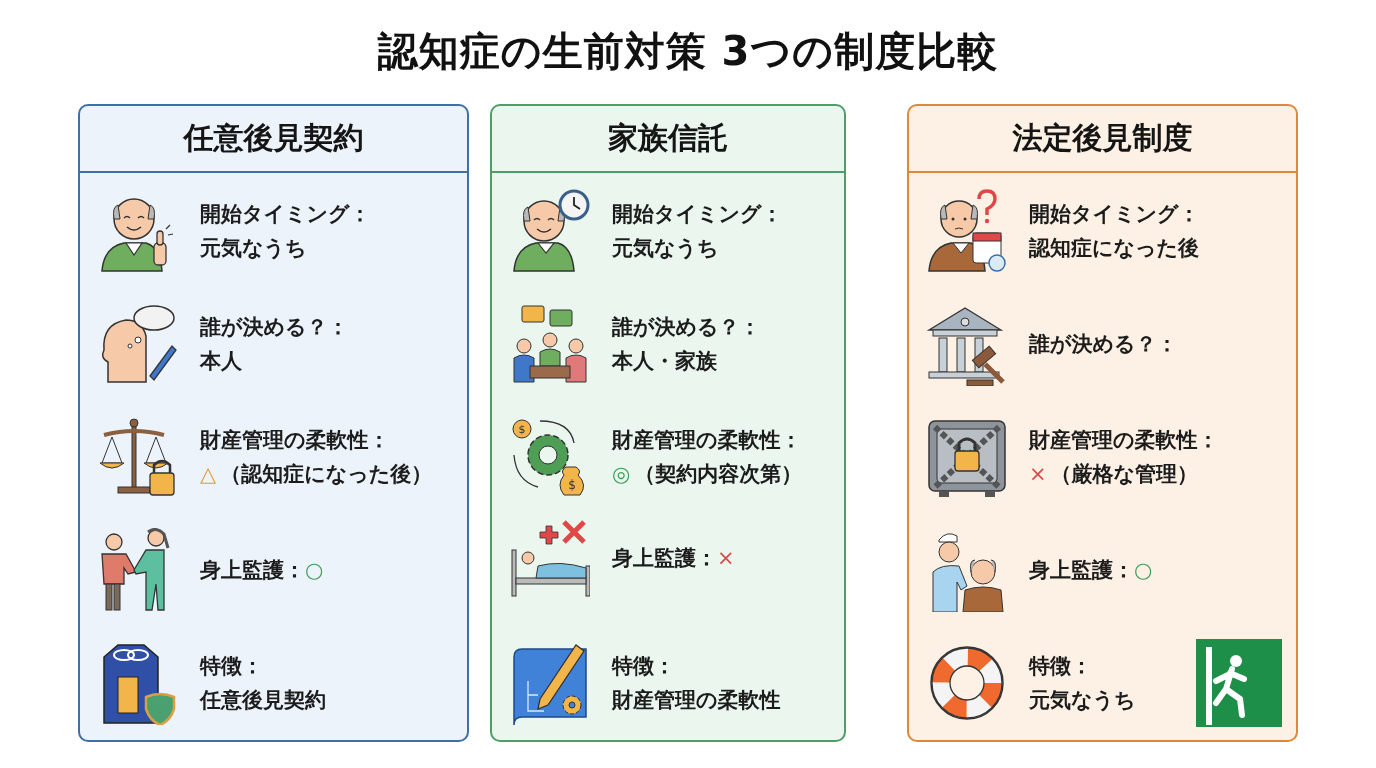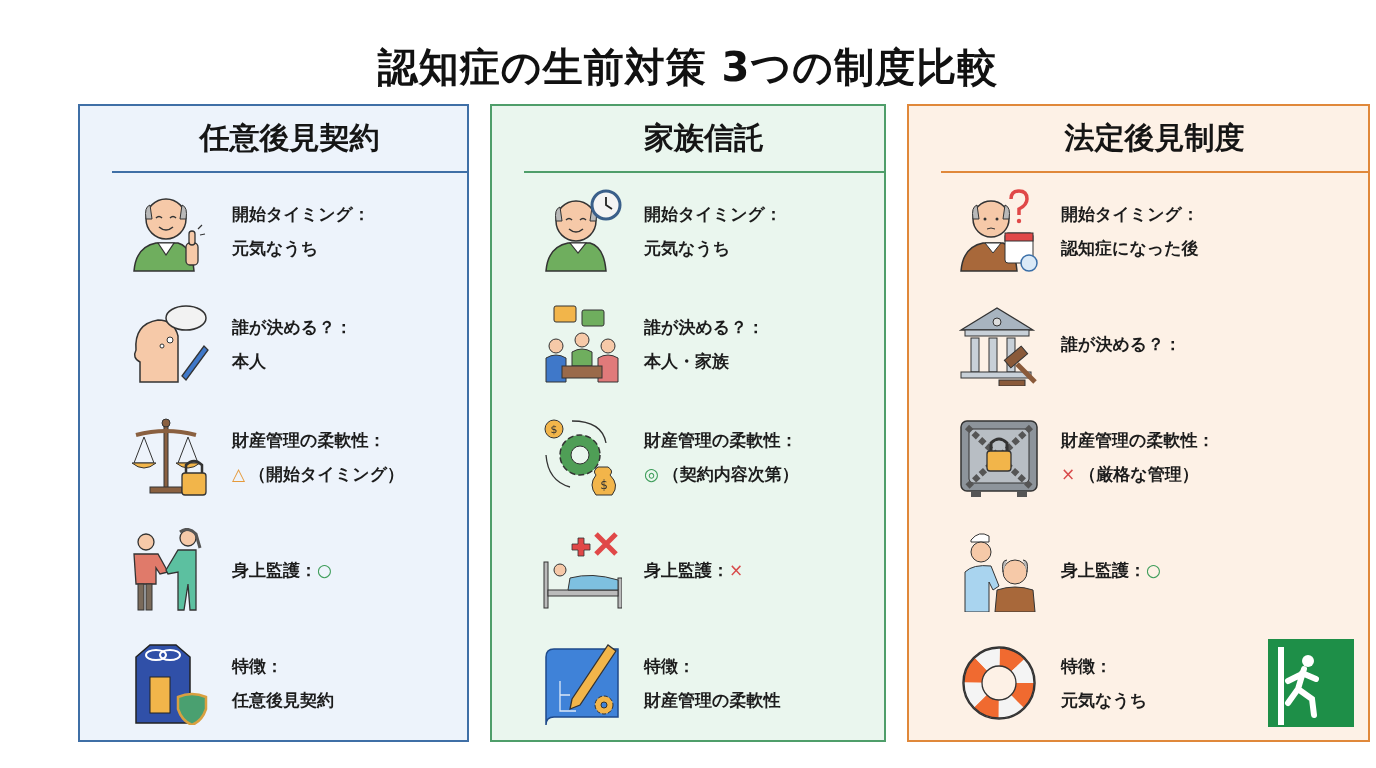--- a/index.html
+++ b/index.html
@@ -1,48 +1,48 @@
 <!DOCTYPE html>
 <html><head>
   <meta charset="utf-8">
   <style>
     * { box-sizing: border-box; margin: 0; padding: 0; }
     html, body { width: 1376px; height: 768px; background: #ffffff; overflow: hidden; }
     body { font-family: "DejaVu Sans", "Liberation Sans", sans-serif; color: #1a1a1a; position: relative; }
 
     .title {
-      position: absolute; left: 0; top: 40px; width: 1376px;
+      position: absolute; left: 0; top: 24px; width: 1376px;
       text-align: center; font-size: 40px; font-weight: bold; letter-spacing: 1px;
       color: #111;
     }
 
     .col {
       position: absolute; top: 104px; height: 638px;
-      border: 2.5px solid; border-radius: 0; overflow: hidden; padding-left: 32px;
+      border: 2.5px solid; border-radius: 10px; overflow: hidden;
     }
     .col.c1 { left: 78px;  width: 391px; border-color: #3f6fa6; background: #edf3fb; }
-    .col.c2 { left: 490px; width: 396px; border-color: #4f9e6a; background: #eaf6ee; }
-    .col.c3 { left: 907px; width: 463px; border-color: #e0883a; background: #fdf1e6; }
+    .col.c2 { left: 490px; width: 356px; border-color: #4f9e6a; background: #eaf6ee; }
+    .col.c3 { left: 907px; width: 391px; border-color: #e0883a; background: #fdf1e6; }
 
     .col-head {
       height: 67px; display: flex; align-items: center; justify-content: center;
       font-size: 30px; font-weight: bold; color: #151515; border-bottom: 2.5px solid;
     }
     .c1 .col-head { border-color: #3f6fa6; }
     .c2 .col-head { border-color: #4f9e6a; }
     .c3 .col-head { border-color: #e0883a; }
 
     .rows { position: relative; }
     .row {
       position: absolute; left: 0; width: 100%; height: 110px;
       display: flex; align-items: center;
     }
     .row .icon { position: absolute; left: 18px; width: 80px; height: 84px; }
     .row .text {
-      position: absolute; left: 120px; font-size: 17px; font-weight: bold; line-height: 34px;
+      position: absolute; left: 120px; font-size: 21px; font-weight: bold; line-height: 34px;
       color: #1c1c1c; white-space: nowrap;
     }
     .row .mark { font-weight: normal; margin-right: 4px; }
     .mark.tri { color: #e59a3b; }
     .mark.circle { color: #3e9d5a; font-weight: bold; }
     .mark.double { color: #3e9d5a; }
     .mark.cross { color: #d84b4b; }
 
     .exit-sign { position: absolute; right: 14px; width: 86px; height: 88px; }
   </style>
@@ -93,21 +93,21 @@
         <circle cx="36" cy="8" r="4" fill="#8a6040" stroke="#333"></circle>
         <path d="M6 20 Q36 12 66 20" stroke="#8a6040" stroke-width="4" fill="none"></path>
         <path d="M4 48 L14 22 L24 48 Z M48 48 L58 22 L68 48 Z" fill="none" stroke="#333" stroke-width="1"></path>
         <path d="M2 48 Q14 58 26 48 Z M46 48 Q58 58 70 48 Z" fill="#f2b54a" stroke="#333"></path>
         <rect x="20" y="72" width="32" height="6" fill="#8a6040" stroke="#333"></rect>
         <rect x="52" y="58" width="24" height="22" rx="3" fill="#f2b54a" stroke="#333" stroke-width="1.3"></rect>
         <path d="M56 58 L56 50 Q64 42 72 50 L72 58" fill="none" stroke="#333" stroke-width="2.5"></path>
       </svg>
       <div class="text">
         <div>財産管理の柔軟性：</div>
-        <div><span class="mark tri">△</span><span>（開始タイミング）</span></div>
+        <div><span class="mark tri">△</span><span>（認知症になった後）</span></div>
       </div>
     </div>
 
     <div class="row" style="top:342px">
       <svg class="icon" viewBox="0 0 80 84">
         <circle cx="16" cy="14" r="8" fill="#f6c9a8" stroke="#333" stroke-width="1.3"></circle>
         <path d="M4 26 L28 26 L38 44 L30 46 L26 40 L26 56 L6 56 Z" fill="#e07a6a" stroke="#333" stroke-width="1.3"></path>
         <rect x="8" y="56" width="6" height="26" fill="#7a6a5a" stroke="#333"></rect>
         <rect x="16" y="56" width="6" height="26" fill="#7a6a5a" stroke="#333"></rect>
         <circle cx="58" cy="10" r="8" fill="#f6c9a8" stroke="#333" stroke-width="1.3"></circle>
@@ -180,21 +180,21 @@
         <path d="M30 6 Q60 6 64 28" stroke="#333" fill="none" stroke-width="1.3"></path>
         <path d="M4 40 Q6 66 28 72" stroke="#333" fill="none" stroke-width="1.3"></path>
         <path d="M54 60 Q50 56 56 52 L66 52 Q72 56 68 60 Q78 70 70 80 L54 80 Q46 70 54 60 Z" fill="#f2b54a" stroke="#333"></path>
         <text x="62" y="74" font-size="12" text-anchor="middle" fill="#333" font-family="DejaVu Sans, sans-serif">$</text>
       </svg>
       <div class="text">
         <div>財産管理の柔軟性：</div>
         <div><span class="mark double">◎</span><span>（契約内容次第）</span></div>
       </div>
     </div>
-    <div class="row" style="top:342px">
+    <div class="row" style="top:330px">
       <svg class="icon" viewBox="0 0 80 84">
         <path d="M36 10 L42 10 L42 16 L48 16 L48 22 L42 22 L42 28 L36 28 L36 22 L30 22 L30 16 L36 16 Z" fill="#e04848" stroke="#333" stroke-width="0.8"></path>
         <path d="M54 6 L74 26 M74 6 L54 26" stroke="#e04848" stroke-width="5"></path>
         <rect x="2" y="34" width="4" height="46" fill="#bbb" stroke="#333"></rect>
         <rect x="76" y="50" width="4" height="30" fill="#bbb" stroke="#333"></rect>
         <rect x="6" y="62" width="70" height="6" fill="#bbb" stroke="#333"></rect>
         <circle cx="18" cy="42" r="6" fill="#f6c9a8" stroke="#333"></circle>
         <path d="M28 50 Q50 44 76 52 L76 62 L26 62 Z" fill="#7ec0e0" stroke="#333"></path>
       </svg>
       <div class="text" style="line-height:110px">

